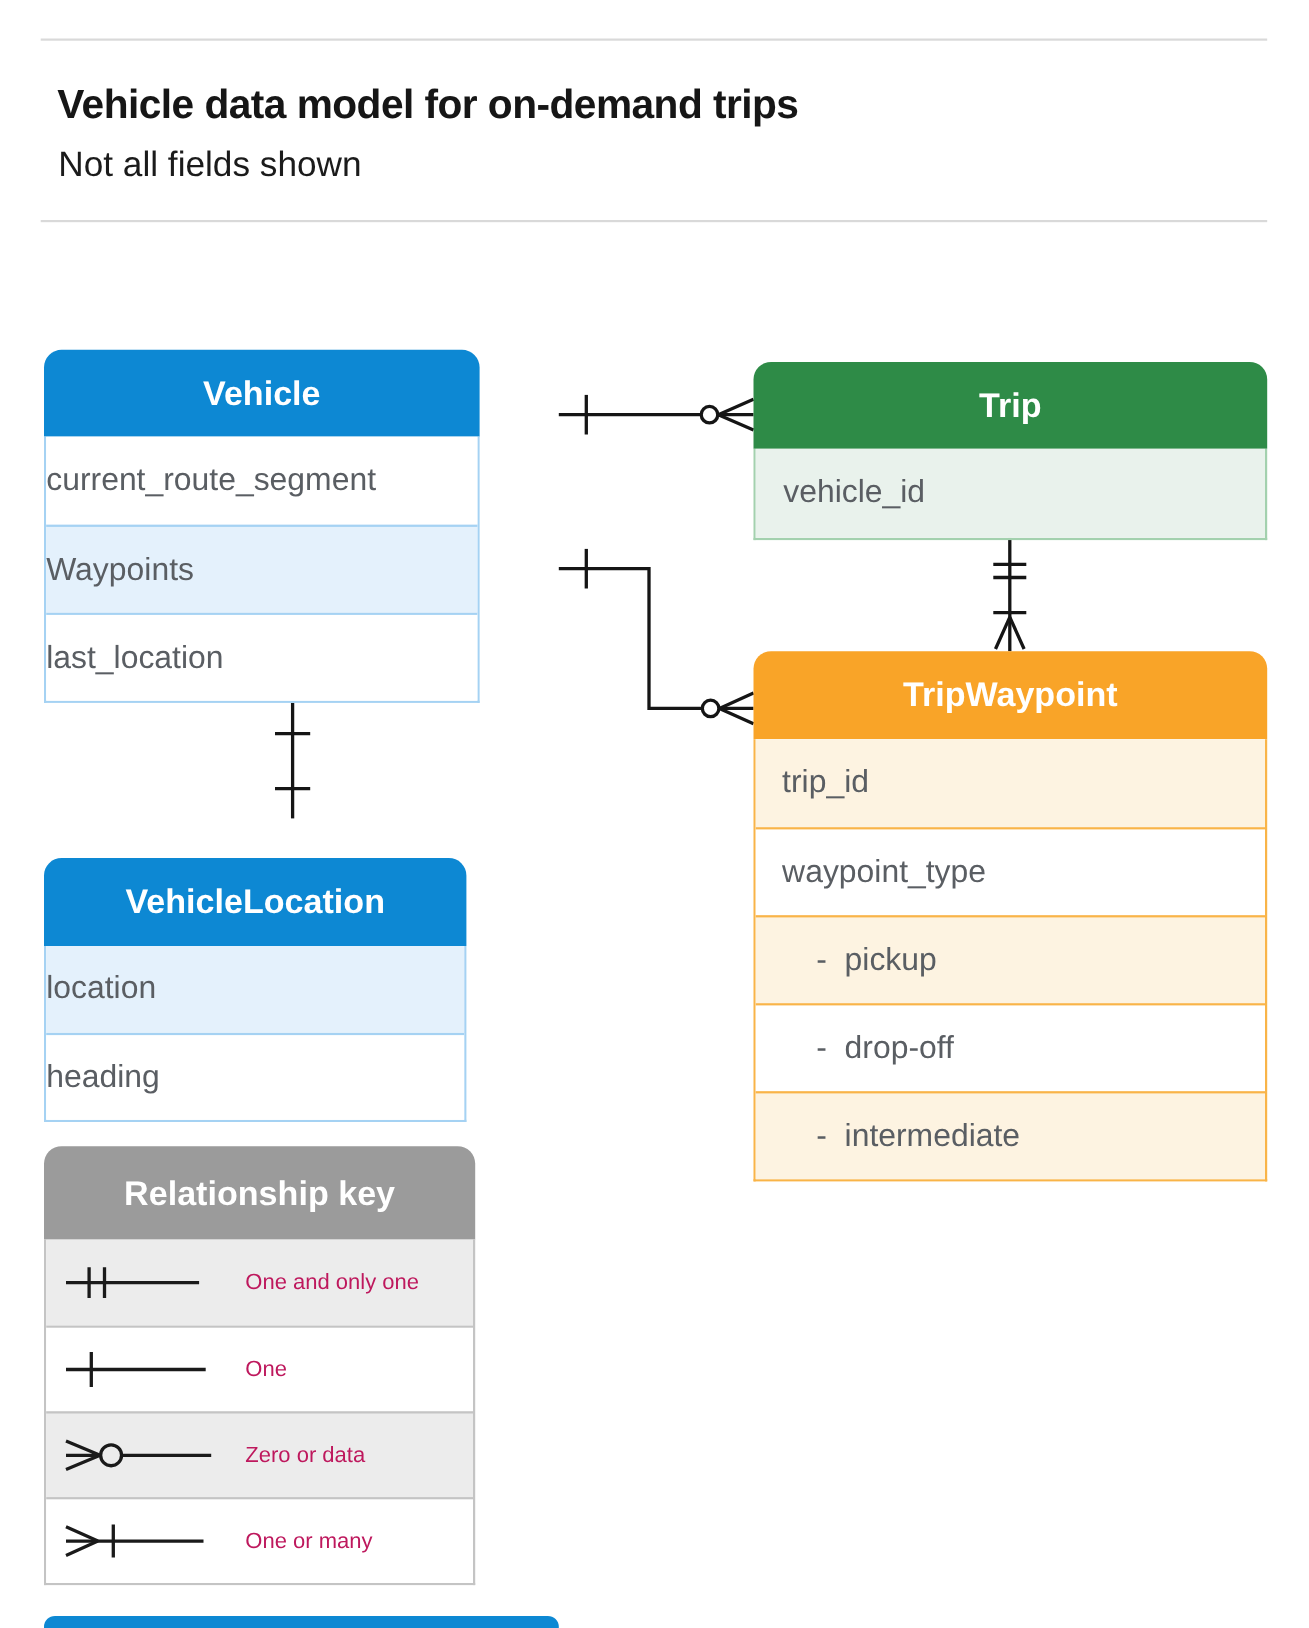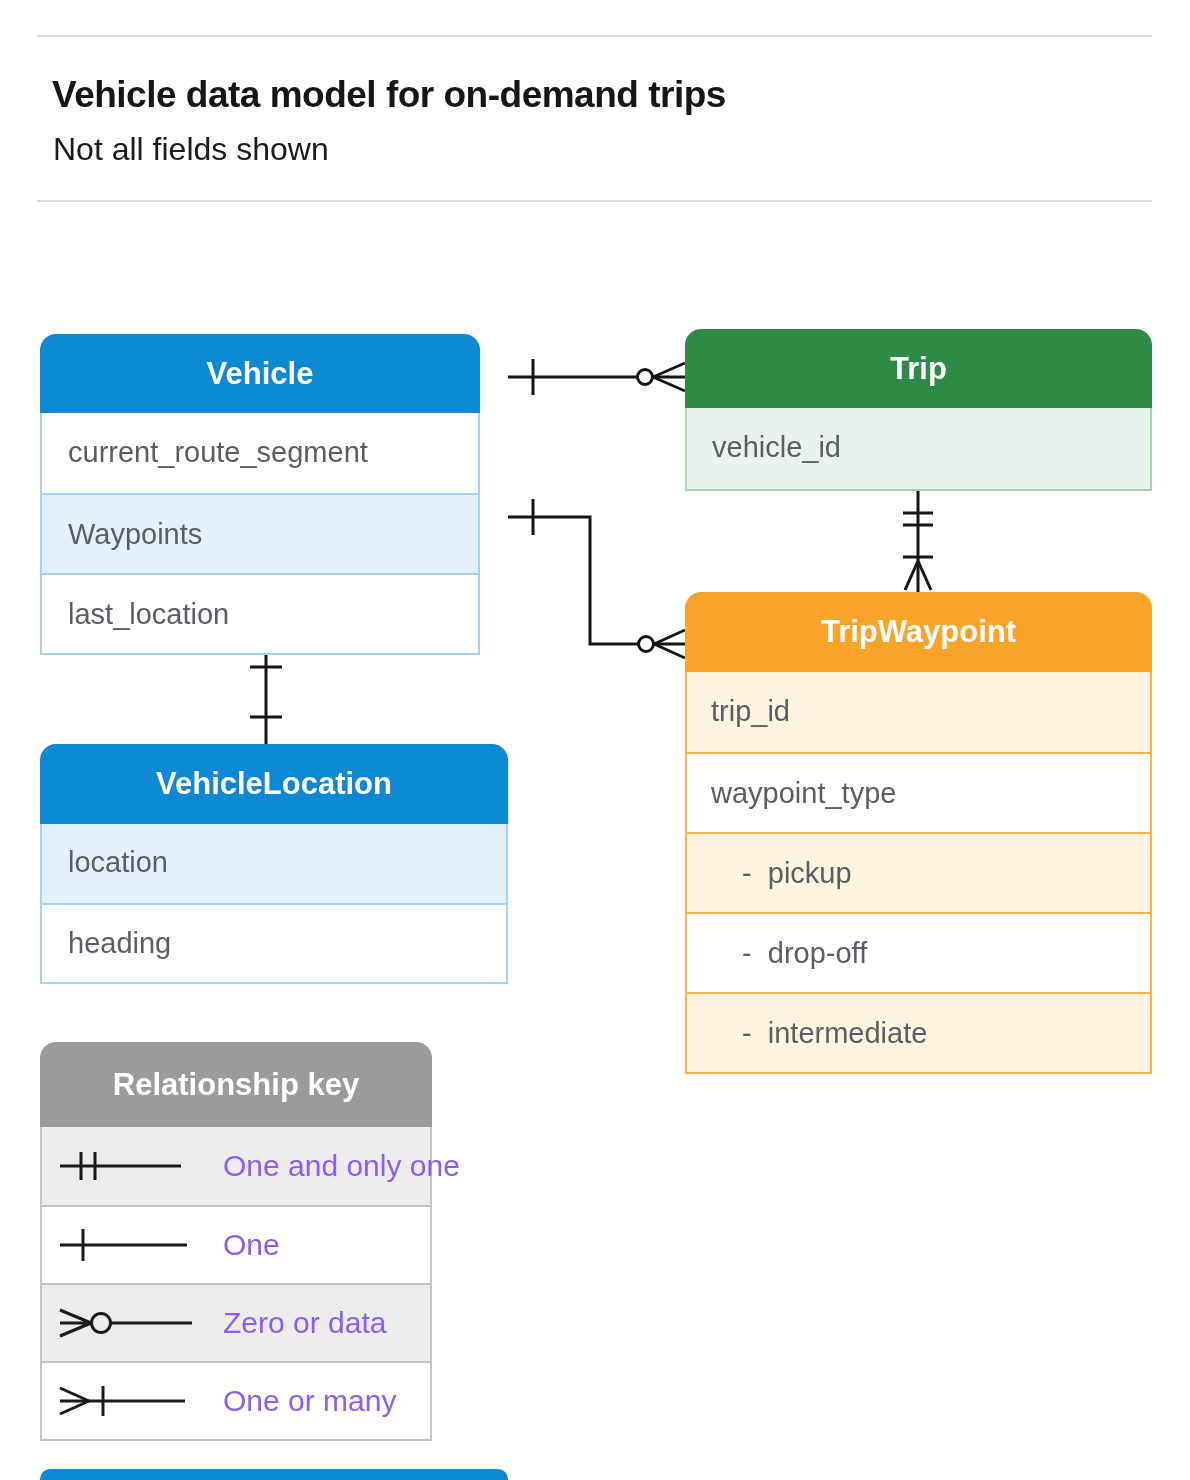--- a/index.html
+++ b/index.html
@@ -20,45 +20,45 @@
 
   .etable { position:absolute; z-index:1; }
   .etable .thead {
     height:79px; line-height:79px; text-align:center; color:#ffffff;
     font-size:31px; font-weight:bold; background:var(--hc);
     border-radius:16px 16px 0 0;
   }
   .etable .rows { border:2px solid var(--bc); border-top:none; background:#ffffff; }
   .etable .row {
     height:80px; line-height:78px; font-size:29px; color:#5a5e63;
-    padding-left:26px; background:#ffffff; border-top:2px solid var(--bc);
+    background:#ffffff; border-top:2px solid var(--bc);
     white-space:pre;
   }
   .etable .row:first-child { border-top:none; }
   .etable .row.indent { padding-left:55px; }
   .stripe-even .row:nth-child(even) { background:var(--rc); }
   .stripe-odd  .row:nth-child(odd)  { background:var(--rc); }
 
-  .tbl-vehicle         { left:40px;  top:334px; width:440px; --hc:#0d88d3; --rc:#e4f1fc; --bc:#a5d2f3; }
+  .tbl-vehicle         { left:40px;  top:318px; width:396px; --hc:#0d88d3; --rc:#e4f1fc; --bc:#a5d2f3; }
   .tbl-trip            { left:685px; top:329px; width:467px; --hc:#2e8b47; --rc:#e9f2ec; --bc:#a3d1ae; }
   .tbl-trip .row       { height:81px; line-height:79px; padding-left:25px; }
   .tbl-tripwaypoint    { left:685px; top:592px; width:467px; --hc:#f9a428; --rc:#fdf3e1; --bc:#f9b448; }
   .tbl-tripwaypoint .thead { height:80px; line-height:80px; }
   .tbl-tripwaypoint .row { padding-left:24px; }
-  .tbl-vehiclelocation { left:40px;  top:744px; width:468px; --hc:#0d88d3; --rc:#e4f1fc; --bc:#a5d2f3; }
+  .tbl-vehiclelocation { left:40px;  top:780px; width:384px; --hc:#0d88d3; --rc:#e4f1fc; --bc:#a5d2f3; }
   .tbl-vehiclelocation .thead { height:80px; line-height:80px; }
   .tbl-vehiclelocation .row { height:79px; line-height:77px; }
 
   .tbl-key             { left:40px;  top:1042px; width:392px; --hc:#9b9b9b; --rc:#ececec; --bc:#c4c4c4; }
   .tbl-key .thead { height:85px; line-height:85px; font-size:31px; }
   .tbl-key .row { height:78px; display:flex; align-items:center; padding-left:15px; }
   .tbl-key .sym { width:140px; height:44px; flex:0 0 140px; }
   .tbl-key .sym line, .tbl-key .sym path { stroke:#1a1a1a; stroke-width:3; fill:none; }
   .tbl-key .sym circle { stroke:#1a1a1a; stroke-width:3; fill:none; }
-  .tbl-key .key-label { margin-left:26px; font-size:30px; color:#8b5cf6; white-space:pre; }
+  .tbl-key .key-label { margin-left:26px; font-size:20px; color:#be185d; white-space:pre; }
 
   .bottom-strip {
     position:absolute; left:40px; top:1469px; width:468px; height:11px;
     background:#0d88d3; border-radius:10px 10px 0 0;
   }
 </style>
 </head>
 <body>
 
 <div class="canvas">

